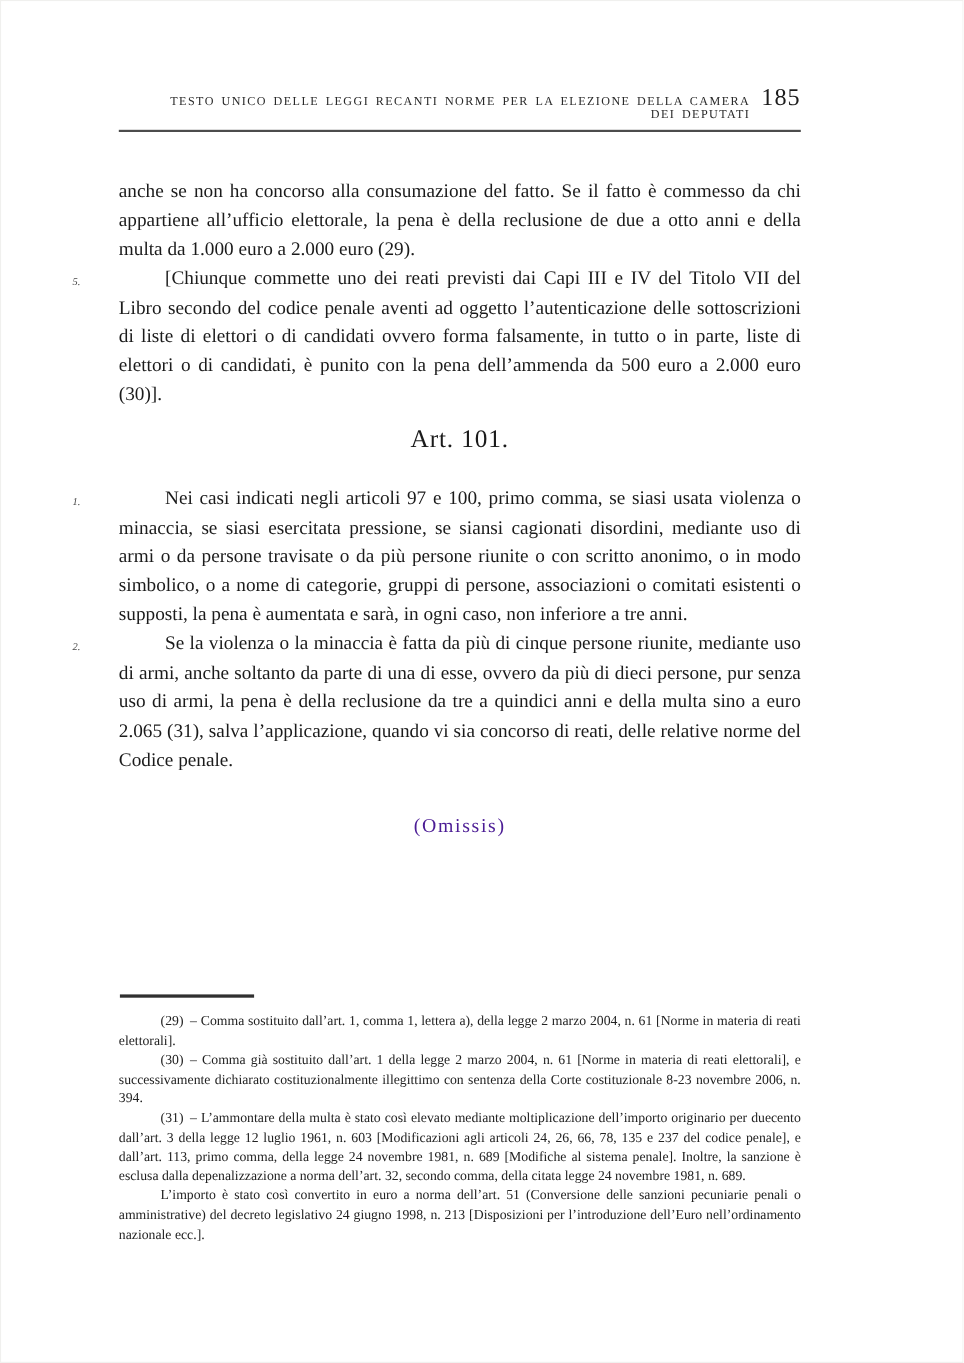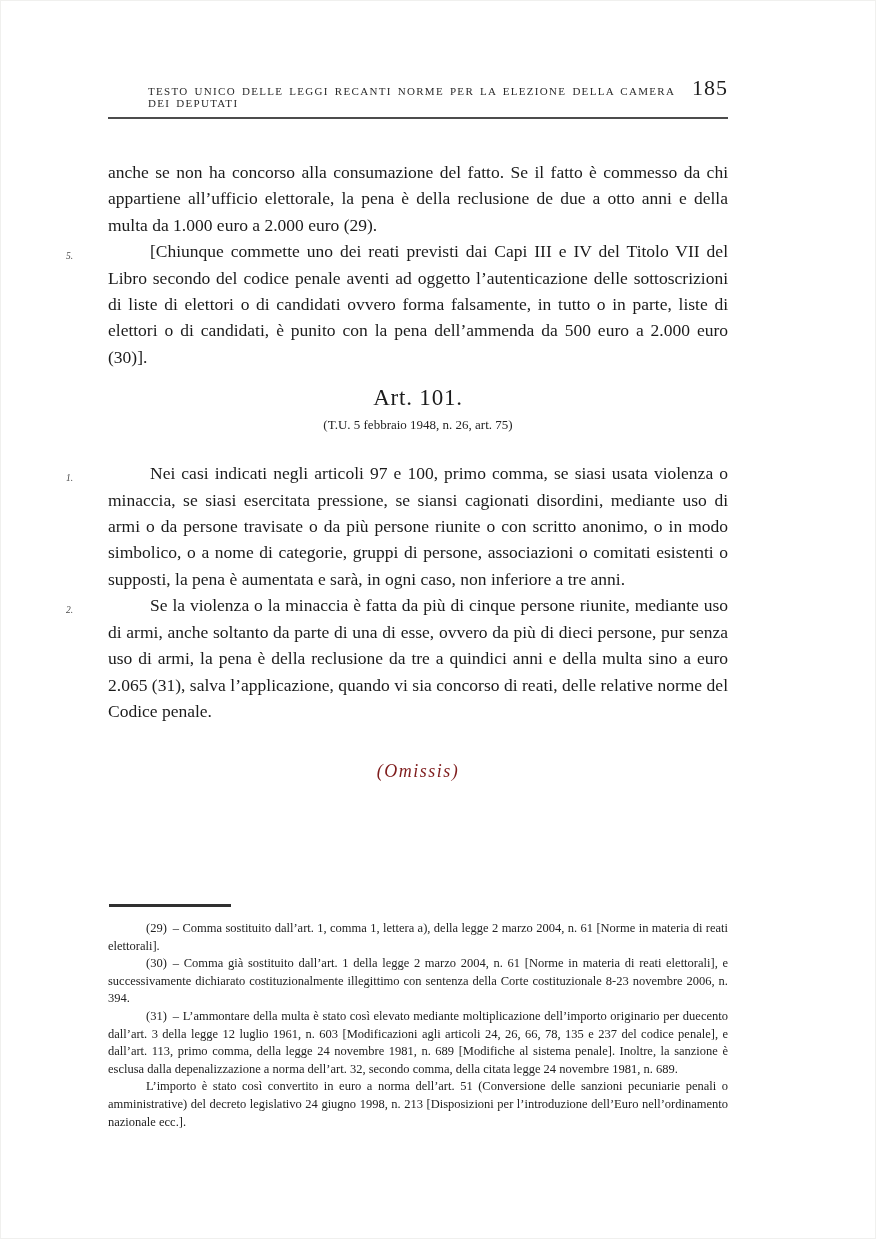--- a/index.html
+++ b/index.html
@@ -23,21 +23,21 @@
     margin-right: 147px; 
   }
   
   .runhead {
     display: flex;
     align-items: baseline;
     padding-top: 74px;
   }
   .runhead-title {
     flex: 1;
-    text-align: left;
+    text-align: right;
     font-size: 11px;
     letter-spacing: 1.3px;
     word-spacing: 2px;
     color: #2a2a2a;
     padding-left: 40px;
   }
   .runhead-pagenum {
     font-size: 22px;
     letter-spacing: 1px;
     color: #1d1d1d;
@@ -81,24 +81,23 @@
   .art-source {
     margin: 6px 0 0 0;
     text-align: center;
     font-size: 13px;
     color: #242424;
   }
   .para.after-heading { margin-top: 27px; }
   .omissis {
     margin: 37px 0 0 0;
     text-align: center;
-    font-style: italic;
     font-size: 18px;
     letter-spacing: 1.5px;
-    color: #7f1d1d;
+    color: #4c1d95;
   }
   
   .footnotes {
     position: absolute;
     left: 107px;
     right: 147px;
     top: 903px;
   }
   .fn-sep {
     width: 122px;
@@ -132,21 +131,20 @@
 
       <p class="para">
         <span class="margin-note"></span><span>anche se non ha concorso alla consumazione del fatto. Se il fatto è commesso da chi appartiene all’ufficio elettorale, la pena è della reclusione de due a otto anni e della multa da 1.000 euro a 2.000 euro (29).</span>
       </p>
 
       <p class="para indent">
         <span class="margin-note">5.</span><span>[Chiunque commette uno dei reati previsti dai Capi III e IV del Titolo VII del Libro secondo del codice penale aventi ad oggetto l’autenticazione delle sottoscrizioni di liste di elettori o di candidati ovvero forma falsamente, in tutto o in parte, liste di elettori o di candidati, è punito con la pena dell’ammenda da 500 euro a 2.000 euro (30)].</span>
       </p>
 
       <p class="art-heading">Art. 101.</p>
-      <p class="art-source">(T.U. 5 febbraio 1948, n. 26, art. 75)</p>
 
       <p class="para indent after-heading">
         <span class="margin-note">1.</span><span>Nei casi indicati negli articoli 97 e 100, primo comma, se siasi usata violenza o minaccia, se siasi esercitata pressione, se siansi cagionati disordini, mediante uso di armi o da persone travisate o da più persone riunite o con scritto anonimo, o in modo simbolico, o a nome di categorie, gruppi di persone, associazioni o comitati esistenti o supposti, la pena è aumentata e sarà, in ogni caso, non inferiore a tre anni.</span>
       </p>
 
       <p class="para indent">
         <span class="margin-note">2.</span><span>Se la violenza o la minaccia è fatta da più di cinque persone riunite, mediante uso di armi, anche soltanto da parte di una di esse, ovvero da più di dieci persone, pur senza uso di armi, la pena è della reclusione da tre a quindici anni e della multa sino a euro 2.065 (31),  salva l’applicazione, quando vi sia concorso di reati, delle relative norme del Codice penale.</span>
       </p>
 
       <p class="omissis">(Omissis)</p>

